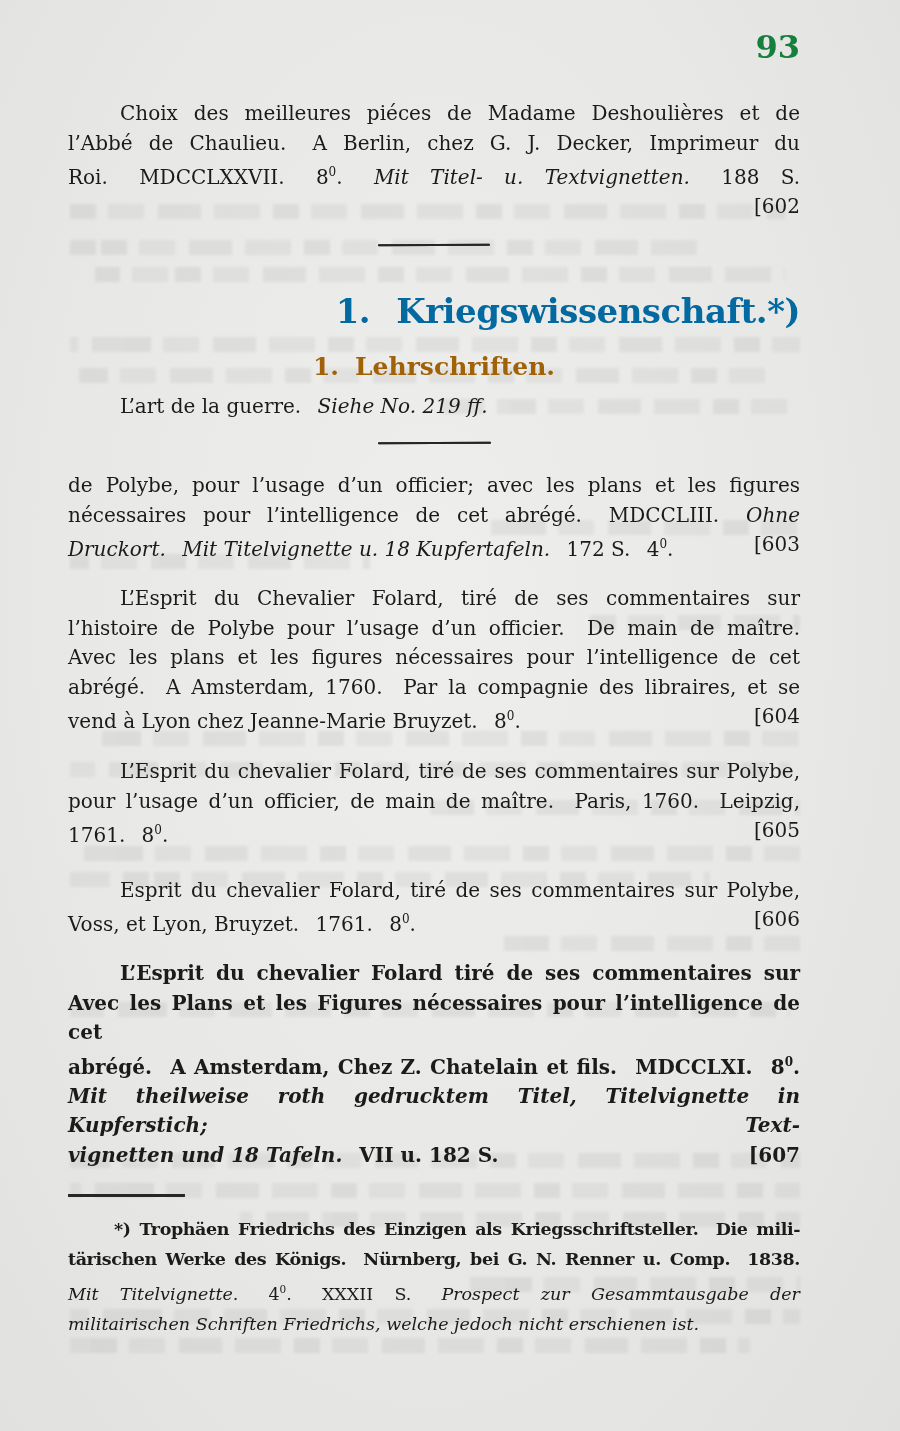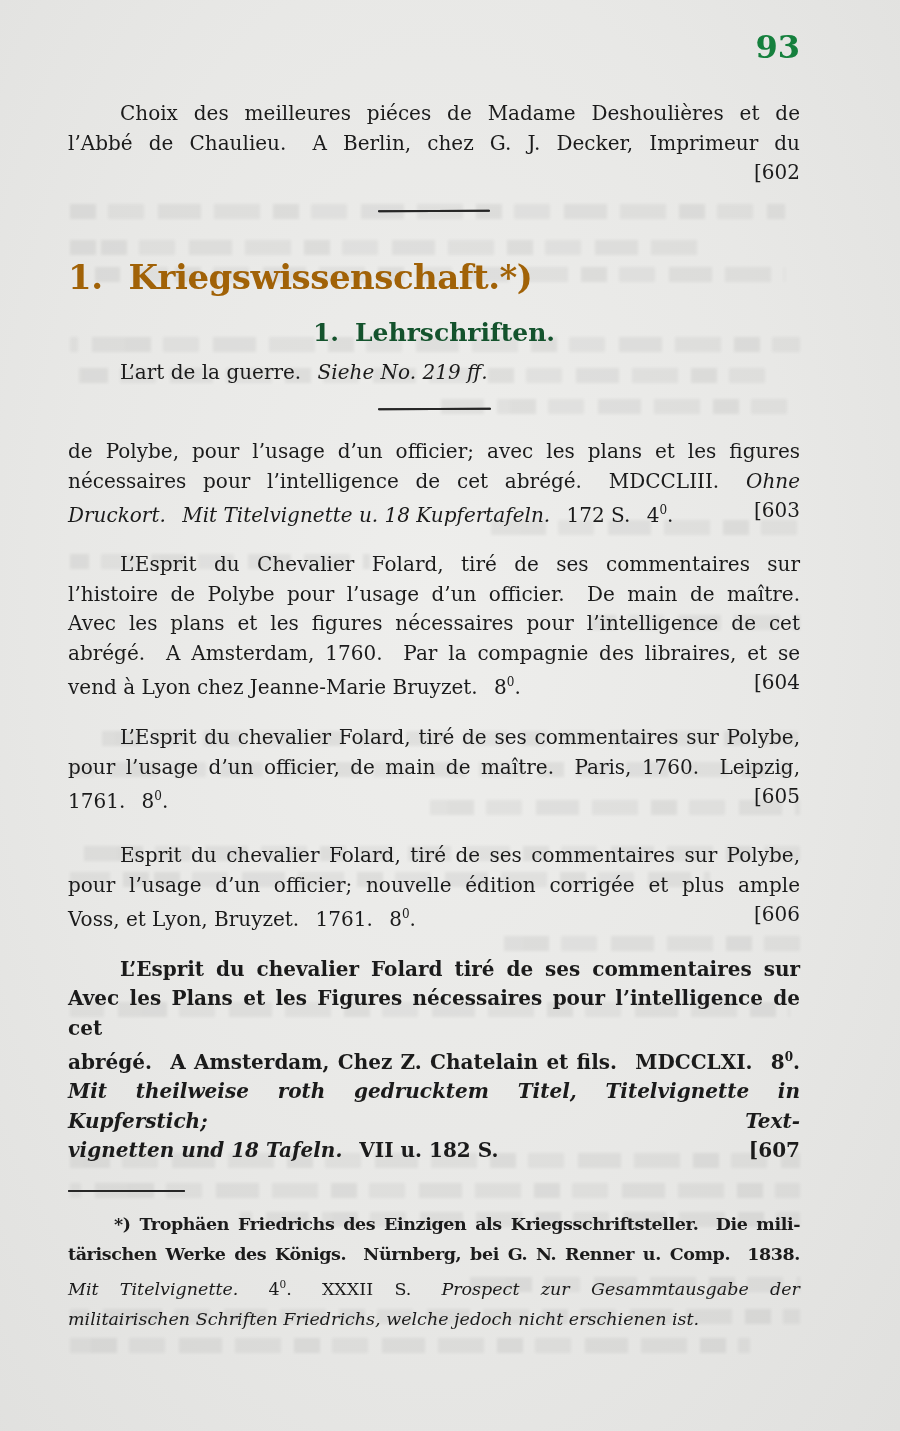--- a/index.html
+++ b/index.html
@@ -20,23 +20,23 @@
   .seg{white-space:pre-wrap;}
   .it{font-style:italic;}
   .frak{font-weight:bold;letter-spacing:-0.4px;}
   .sup{font-size:0.6em;vertical-align:super;letter-spacing:0;}
   .ref{position:absolute;right:0;top:0;}
   .refonly .ref{position:static;}
   .divider{height:2px;background:#262626;border-radius:1px;box-shadow:0 0 0.5px #444;}
   #divider-1{width:112px;margin:22px auto 0;transform:rotate(-0.25deg);}
   #divider-2{width:113px;margin:21px auto 0;transform:rotate(-0.3deg);}
   #footnote-divider{width:117px;margin:24px 0 0;height:2.5px;}
-  .chapter{margin-top:44px;text-align:left;font-size:34px;font-weight:bold;letter-spacing:-0.5px;line-height:42px;color:#a16207;}
+  .chapter{margin-top:44px;text-align:right;font-size:34px;font-weight:bold;letter-spacing:-0.5px;line-height:42px;color:#0369a1;}
   .chapter .hnum{margin-right:26px;}
-  .subsection{margin-top:19px;text-align:center;font-size:25px;font-weight:bold;line-height:31px;color:#14532d;}
+  .subsection{margin-top:19px;text-align:center;font-size:25px;font-weight:bold;line-height:31px;color:#a16207;}
   .subsection .hnum{margin-right:16px;}
   #cross-ref{margin-top:10px;}
   #slot-main .entry:nth-child(1){margin-top:27px;}
   #slot-main .entry:nth-child(2){margin-top:20px;}
   #slot-main .entry:nth-child(3){margin-top:21px;}
   #slot-main .entry:nth-child(4){margin-top:25px;}
   #slot-main .entry:nth-child(5){margin-top:20px;font-weight:bold;}
   #footnote-text{margin-top:17px;font-size:17.5px;line-height:30px;}
   #page-number{position:absolute;top:28px;right:100px;font-size:32px;font-weight:bold;color:#15803d;}
   .bleed{
@@ -75,20 +75,21 @@
 <div class="bleed" style="top:1338px;left:70px;width:680px;background-position:21px 0;"></div>
 
 <div id="page-number">93</div>
 
 <div class="textcol">
 
   <div id="slot-top">
       <div class="entry">
         <div class="line first"><span class="seg">Choix des meilleures piéces de Madame Deshoulières et de</span></div>
         <div class="line"><span class="seg">l’Abbé de Chaulieu.  A Berlin, chez G. J. Decker, Imprimeur du</span></div>
+        <div class="line"><span class="seg">Roi.  MDCCLXXVII.  8</span><span class="seg sup">0</span><span class="seg">.  </span><span class="seg it">Mit Titel- u. Textvignetten.</span><span class="seg">  188 S.</span></div>
         <div class="line last refonly"><span class="ref">[602</span></div>
       </div>
     </div>
 
   <div class="divider" id="divider-1"></div>
 
   <div class="chapter">
     <span class="hnum">1.</span><span>Kriegswissenschaft.*)</span>
   </div>
 
@@ -115,21 +116,20 @@
         <div class="line"><span class="seg">abrégé.  A Amsterdam, 1760.  Par la compagnie des libraires, et se</span></div>
         <div class="line last"><span class="seg">vend à Lyon chez Jeanne-Marie Bruyzet.  8</span><span class="seg sup">0</span><span class="seg">.</span><span class="ref">[604</span></div>
       </div>
       <div class="entry">
         <div class="line first"><span class="seg">L’Esprit du chevalier Folard, tiré de ses commentaires sur Polybe,</span></div>
         <div class="line"><span class="seg">pour l’usage d’un officier, de main de maître.  Paris, 1760.  Leipzig,</span></div>
         <div class="line last"><span class="seg">1761.  8</span><span class="seg sup">0</span><span class="seg">.</span><span class="ref">[605</span></div>
       </div>
       <div class="entry">
         <div class="line first"><span class="seg">Esprit du chevalier Folard, tiré de ses commentaires sur Polybe,</span></div>
-        <div class="line"><span class="seg">pour l’usage d’un officier; nouvelle édition corrigée et plus ample</span></div>
         <div class="line last"><span class="seg">Voss, et Lyon, Bruyzet.  1761.  8</span><span class="seg sup">0</span><span class="seg">.</span><span class="ref">[606</span></div>
       </div>
       <div class="entry">
         <div class="line first"><span class="seg">L’Esprit du chevalier Folard tiré de ses commentaires sur</span></div>
         <div class="line"><span class="seg">Avec les Plans et les Figures nécessaires pour l’intelligence de cet</span></div>
         <div class="line"><span class="seg">abrégé.  A Amsterdam, Chez Z. Chatelain et fils.  MDCCLXI.  8</span><span class="seg sup">0</span><span class="seg">.</span></div>
         <div class="line"><span class="seg it">Mit theilweise roth gedrucktem Titel, Titelvignette in Kupferstich; Text-</span></div>
         <div class="line last"><span class="seg it">vignetten und 18 Tafeln.</span><span class="seg">  VII u. 182 S.</span><span class="ref">[607</span></div>
       </div>
     </div>

